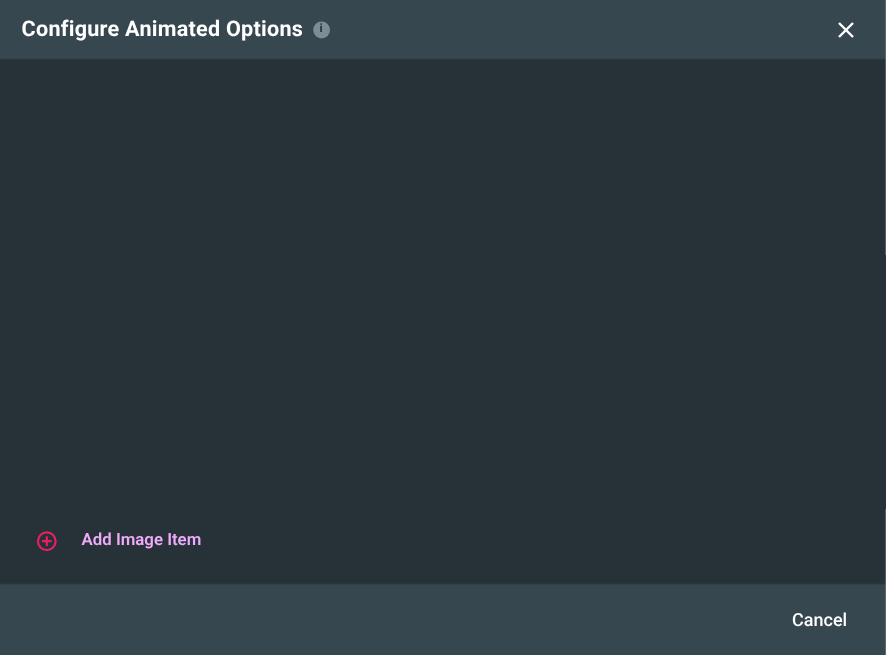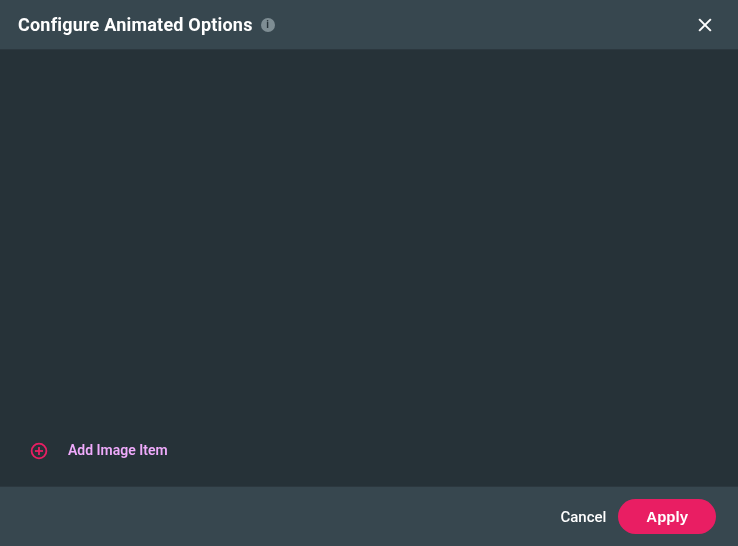--- a/index.html
+++ b/index.html
@@ -112,16 +112,15 @@
         <span>Add Image Item</span>
       </span>
 
 
 
     </div>
   </div>
 
   <div class="footer">
     <span class="btn-cancel">Cancel</span>
-    <button class="btn-apply">Apply</button>
   </div>
 
 </div>
 
 </body></html>

